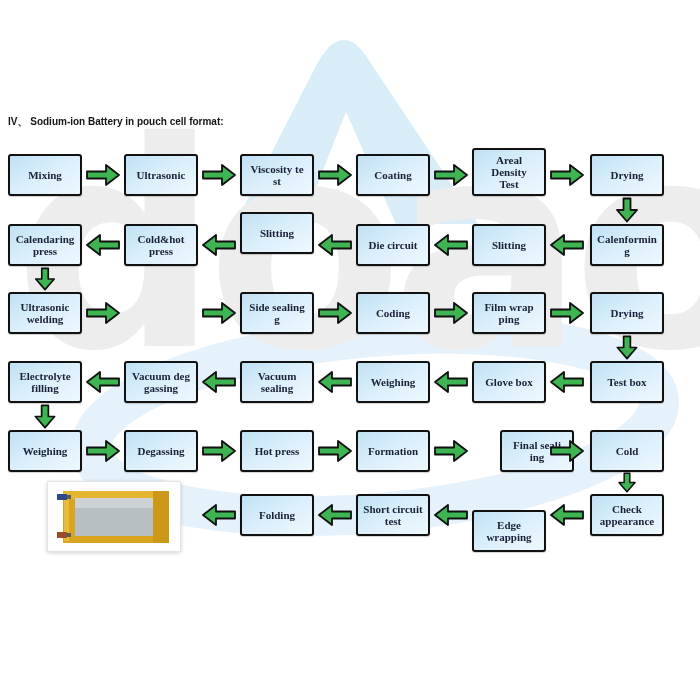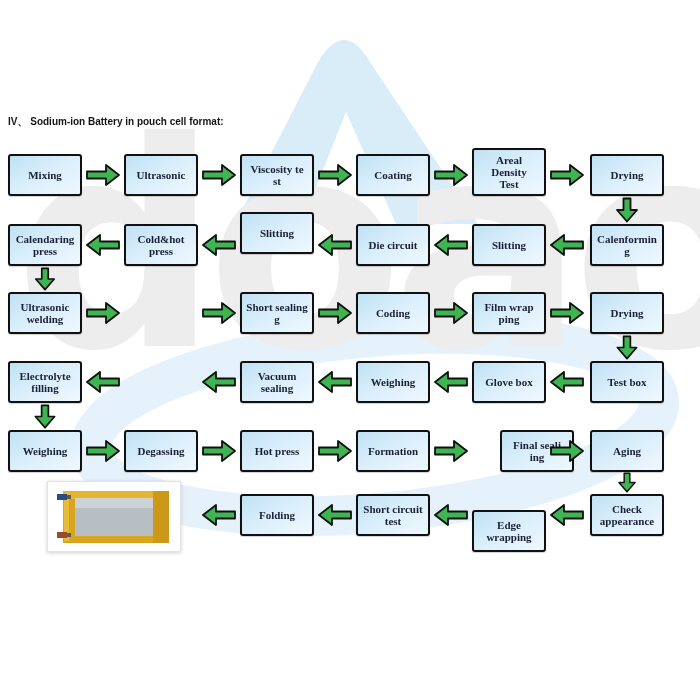--- a/index.html
+++ b/index.html
@@ -148,21 +148,21 @@
       </svg>
     </div>
   <div class="flow-el varrow" style="left:33px;top:267px;height:24px">
       <svg viewBox="0 0 24 26">
         <use href="#ar-down"></use>
       </svg>
     </div>
 
   <div class="flow-el box" style="left:8px;top:292px">Ultrasonic
 welding</div>
-  <div class="flow-el box" style="left:240px;top:292px">Short sealing
+  <div class="flow-el box" style="left:240px;top:292px">Side sealing
 g</div>
   <div class="flow-el box" style="left:356px;top:292px">Coding</div>
   <div class="flow-el box" style="left:472px;top:292px">Film wrap
 ping</div>
   <div class="flow-el box" style="left:590px;top:292px">Drying</div>
   <div class="flow-el arrow" style="left:85px;top:300px">
       <svg viewBox="0 0 36 26">
         <use href="#ar-right"></use>
       </svg>
     </div>
@@ -187,20 +187,22 @@
       </svg>
     </div>
   <div class="flow-el varrow" style="left:615px;top:335px;height:25px">
       <svg viewBox="0 0 24 26">
         <use href="#ar-down"></use>
       </svg>
     </div>
 
   <div class="flow-el box" style="left:8px;top:361px">Electrolyte
 filling</div>
+  <div class="flow-el box" style="left:124px;top:361px">Vacuum deg
+gassing</div>
   <div class="flow-el box" style="left:240px;top:361px">Vacuum
 sealing</div>
   <div class="flow-el box" style="left:356px;top:361px">Weighing</div>
   <div class="flow-el box" style="left:472px;top:361px">Glove box</div>
   <div class="flow-el box" style="left:590px;top:361px">Test box</div>
   <div class="flow-el arrow left" style="left:85px;top:369px">
       <svg viewBox="0 0 36 26">
         <use href="#ar-right"></use>
       </svg>
     </div>
@@ -229,21 +231,21 @@
         <use href="#ar-down"></use>
       </svg>
     </div>
 
   <div class="flow-el box" style="left:8px;top:430px">Weighing</div>
   <div class="flow-el box" style="left:124px;top:430px">Degassing</div>
   <div class="flow-el box" style="left:240px;top:430px">Hot press</div>
   <div class="flow-el box" style="left:356px;top:430px">Formation</div>
   <div class="flow-el box" style="left:500px;top:430px">Final seali
 ing</div>
-  <div class="flow-el box" style="left:590px;top:430px">Aging</div>
+  <div class="flow-el box" style="left:590px;top:430px">Cold</div>
   <div class="flow-el arrow" style="left:85px;top:438px">
       <svg viewBox="0 0 36 26">
         <use href="#ar-right"></use>
       </svg>
     </div>
   <div class="flow-el arrow" style="left:201px;top:438px">
       <svg viewBox="0 0 36 26">
         <use href="#ar-right"></use>
       </svg>
     </div>

